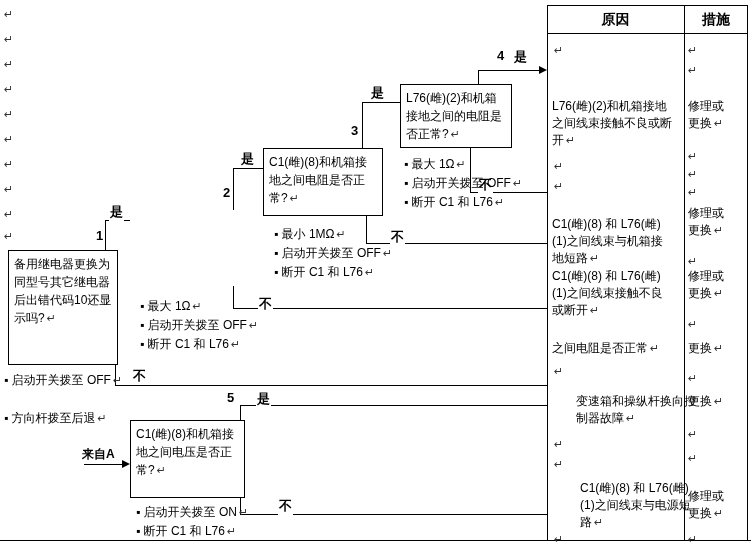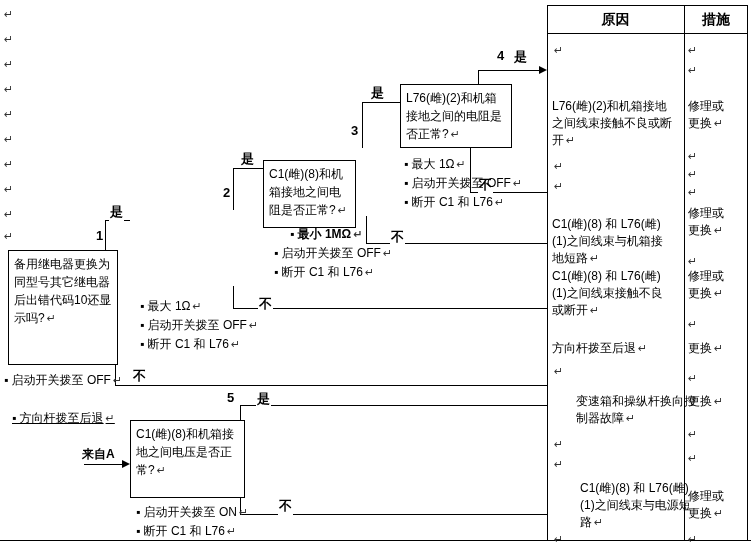--- a/index.html
+++ b/index.html
@@ -4,21 +4,21 @@
 <style>
   *{margin:0;padding:0;box-sizing:border-box}
   html,body{background:#fff}
   .canvas{position:relative;width:751px;height:542px;background:#fff;overflow:hidden;
           font-family:"Liberation Sans","DejaVu Sans",sans-serif;color:#000}
   .ln{position:absolute;background:#000;z-index:1}
   .dbox{position:absolute;border:1px solid #000;background:#fff;font-size:12px;line-height:18px;
         padding:4px 5px;word-break:break-all;z-index:2}
   .b1{left:8px;top:250px;width:110px;height:115px}
   .b2{left:130px;top:210px;width:110px;height:76px}
-  .b3{left:263px;top:160px;width:93px;height:68px}
+  .b3{left:263px;top:148px;width:120px;height:68px}
   .b4{left:400px;top:84px;width:112px;height:64px}
   .b5{left:130px;top:420px;width:115px;height:78px}
   .th{position:absolute;top:11px;font-weight:bold;font-size:14px;text-align:center;z-index:2}
   .cause-h{left:547px;width:137px}
   .measure-h{left:684px;width:64px}
   .pc{color:#333;font-size:11px;margin-left:2px}
   .note{position:absolute;font-size:12px;white-space:nowrap;z-index:3}
   .flabel{position:absolute;font-weight:bold;font-size:13px;z-index:3;background:#fff;padding:0 1px}
   .cell{position:absolute;font-size:12px;line-height:17px;word-break:break-all;z-index:2}
   .pcm{position:absolute;font-size:11px;color:#333;z-index:1}
@@ -79,39 +79,39 @@
     <div class="flabel" style="left: 258px; top: 295px;">不</div>
     <div class="flabel" style="left: 390px; top: 228px;">不</div>
     <div class="flabel" style="left: 478px; top: 176px;">不</div>
     <div class="flabel" style="left: 278px; top: 497px;">不</div>
     <div class="flabel" style="left: 95px; top: 228px;">1</div>
     <div class="flabel" style="left: 222px; top: 185px;">2</div>
     <div class="flabel" style="left: 350px; top: 123px;">3</div>
     <div class="flabel" style="left: 496px; top: 48px;">4</div>
     <div class="flabel" style="left: 226px; top: 390px;">5</div>
     <div class="note" style="left: 4px; top: 372px;">▪ 启动开关拨至 OFF<span class="pc">↵</span></div>
-    <div class="note" style="left: 12px; top: 410px; text-decoration: underline;">▪ 方向杆拨至后退<span class="pc">↵</span></div>
+    <div class="note" style="left: 4px; top: 410px;">▪ 方向杆拨至后退<span class="pc">↵</span></div>
     <div class="note" style="left: 140px; top: 298px;">▪ 最大 1Ω<span class="pc">↵</span></div>
     <div class="note" style="left: 140px; top: 317px;">▪ 启动开关拨至 OFF<span class="pc">↵</span></div>
     <div class="note" style="left: 140px; top: 336px;">▪ 断开 C1 和 L76<span class="pc">↵</span></div>
-    <div class="note" style="left: 290px; top: 226px; font-weight: bold;">▪ 最小 1MΩ<span class="pc">↵</span></div>
+    <div class="note" style="left: 274px; top: 226px;">▪ 最小 1MΩ<span class="pc">↵</span></div>
     <div class="note" style="left: 274px; top: 245px;">▪ 启动开关拨至 OFF<span class="pc">↵</span></div>
     <div class="note" style="left: 274px; top: 264px;">▪ 断开 C1 和 L76<span class="pc">↵</span></div>
     <div class="note" style="left: 404px; top: 156px;">▪ 最大 1Ω<span class="pc">↵</span></div>
     <div class="note" style="left: 404px; top: 175px;">▪ 启动开关拨至 OFF<span class="pc">↵</span></div>
     <div class="note" style="left: 404px; top: 194px;">▪ 断开 C1 和 L76<span class="pc">↵</span></div>
     <div class="note" style="left: 136px; top: 504px;">▪ 启动开关拨至 ON<span class="pc">↵</span></div>
     <div class="note" style="left: 136px; top: 523px;">▪ 断开 C1 和 L76<span class="pc">↵</span></div>
     <div class="cell" style="left: 552px; top: 98px; width: 120px;"><span>L76(雌)(2)和机箱接地之间线束接触不良或断开</span><span class="pc">↵</span></div>
     <div class="cell" style="left: 688px; top: 98px; width: 44px;"><span>修理或更换</span><span class="pc">↵</span></div>
     <div class="cell" style="left: 552px; top: 216px; width: 120px;"><span>C1(雌)(8) 和 L76(雌)(1)之间线束与机箱接地短路</span><span class="pc">↵</span></div>
     <div class="cell" style="left: 688px; top: 205px; width: 44px;"><span>修理或更换</span><span class="pc">↵</span></div>
     <div class="cell" style="left: 552px; top: 268px; width: 120px;"><span>C1(雌)(8) 和 L76(雌)(1)之间线束接触不良或断开</span><span class="pc">↵</span></div>
     <div class="cell" style="left: 688px; top: 268px; width: 44px;"><span>修理或更换</span><span class="pc">↵</span></div>
-    <div class="cell" style="left: 552px; top: 340px; width: 120px;"><span>方向杆拨至后退</span><span class="pc">↵</span></div>
+    <div class="cell" style="left: 552px; top: 340px; width: 120px;"><span>之间电阻是否正常</span><span class="pc">↵</span></div>
     <div class="cell" style="left: 688px; top: 340px; width: 44px;"><span>更换</span><span class="pc">↵</span></div>
     <div class="cell" style="left: 552px; top: 393px; width: 120px; margin-left: 24px;"><span>变速箱和操纵杆换向控制器故障</span><span class="pc">↵</span></div>
     <div class="cell" style="left: 688px; top: 393px; width: 44px;"><span>更换</span><span class="pc">↵</span></div>
     <div class="cell" style="left: 552px; top: 480px; width: 120px; margin-left: 28px;"><span>C1(雌)(8) 和 L76(雌)(1)之间线束与电源短路</span><span class="pc">↵</span></div>
     <div class="cell" style="left: 688px; top: 488px; width: 44px;"><span>修理或更换</span><span class="pc">↵</span></div>
     <div class="pcm" style="left: 4px; top: 8px;">↵</div>
     <div class="pcm" style="left: 4px; top: 33px;">↵</div>
     <div class="pcm" style="left: 4px; top: 58px;">↵</div>
     <div class="pcm" style="left: 4px; top: 83px;">↵</div>
     <div class="pcm" style="left: 4px; top: 108px;">↵</div>

